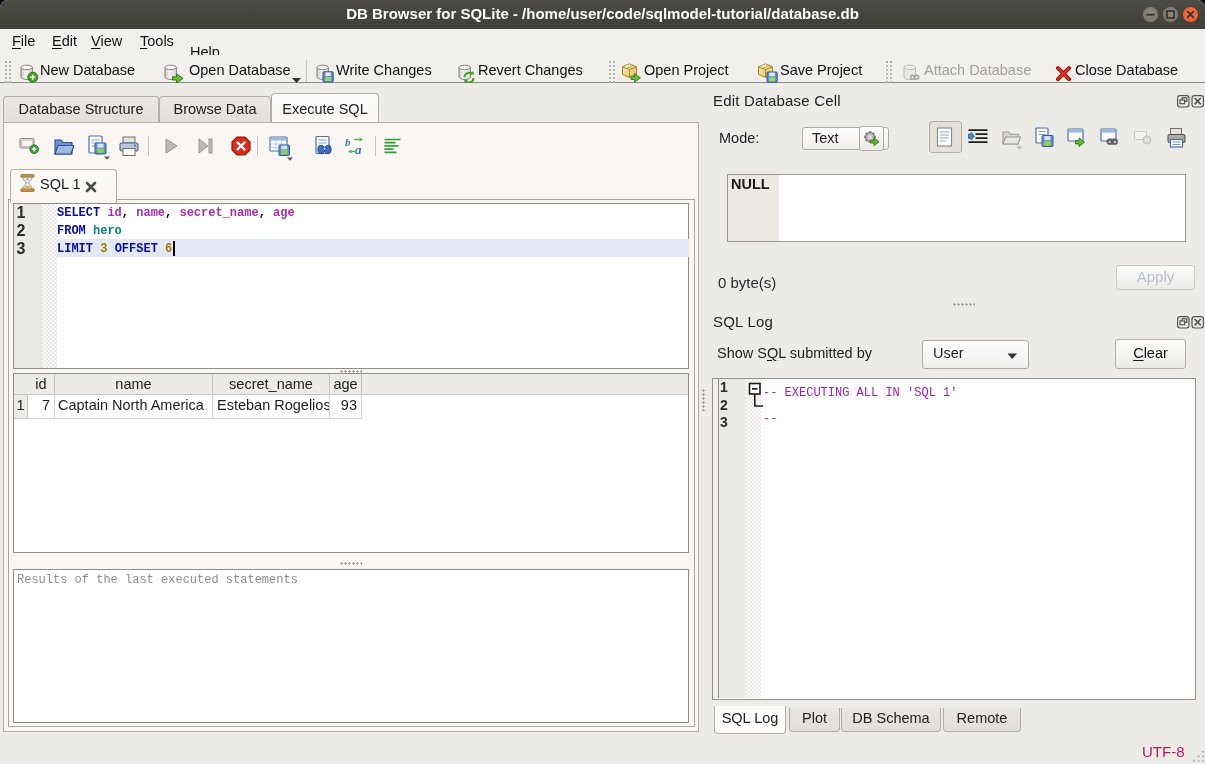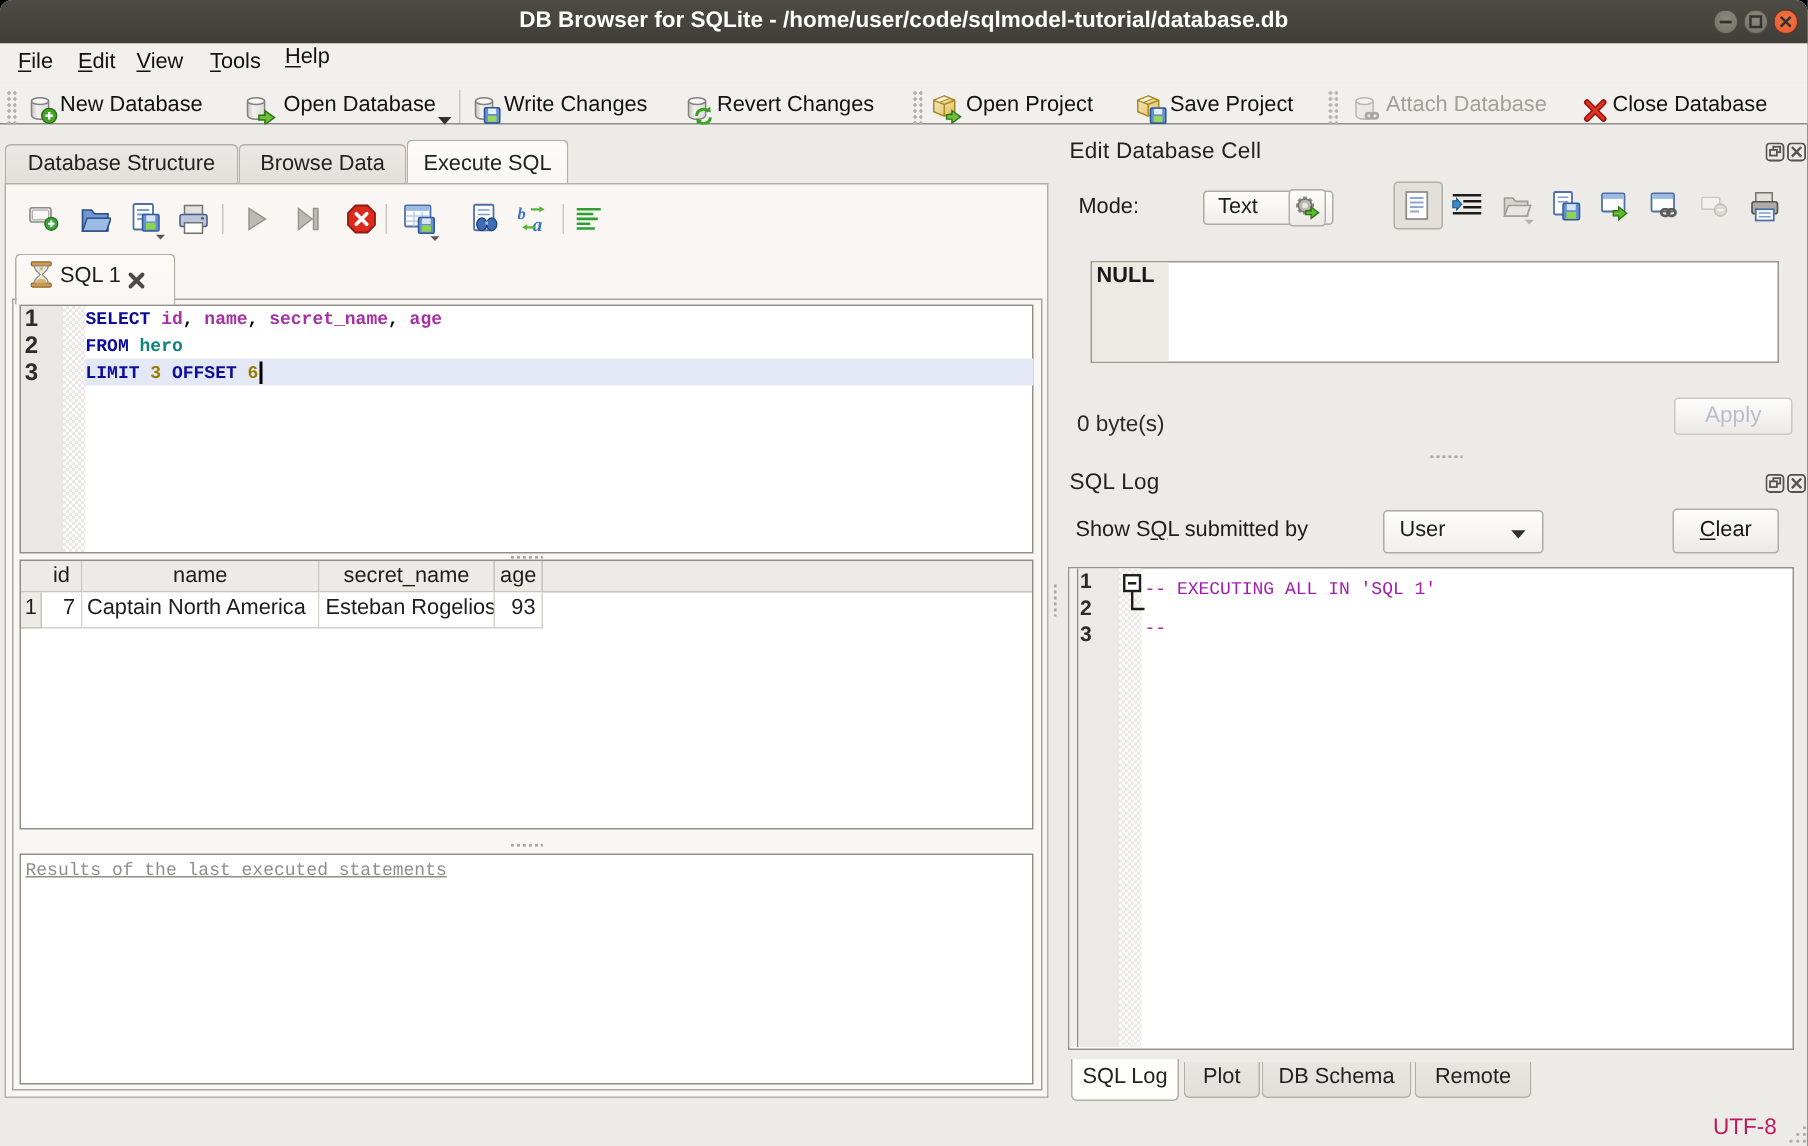--- a/index.html
+++ b/index.html
@@ -77,21 +77,21 @@
 <div class="abs wbtn" style="left:1182px;background:radial-gradient(circle at 8px 6px,#f2724a,#e75b2e);border:1px solid #5a3a28;">
       <svg width="15" height="15">
         <path d="M4.2 4.2 L10.8 10.8 M10.8 4.2 L4.2 10.8" stroke="#33312c" stroke-width="1.7"></path>
       </svg>
     </div>
 <div class="abs" id="menubar"></div>
 <div class="abs menuitem" style="left:12px;top:33px;"><span>F</span>ile</div>
 <div class="abs menuitem" style="left:52px;top:33px;"><span>E</span>dit</div>
 <div class="abs menuitem" style="left:91px;top:33px;text-align:center;"><span>V</span>iew</div>
 <div class="abs menuitem" style="left:140px;top:33px;"><span>T</span>ools</div>
-<div class="abs menuitem" style="left:190px;top:30px;"><span>H</span>elp</div>
+<div class="abs menuitem" style="left:190px;top:44px;"><span>H</span>elp</div>
 <div class="abs" id="toolbar"></div>
 <div class="abs grip" style="left:4px;"></div>
 <div class="abs" id="ic-newdb" style="left:19px;top:64px;">
       <svg width="20" height="19" viewBox="0 0 20 19">
         <path d="M2 3.4 v9.4 c0 1.5 2.5 2.7 5.7 2.7 s5.7 -1.2 5.7 -2.7 V3.4" fill="url(#cylg)" stroke="#83817d" stroke-width="1"></path>
         <ellipse cx="7.7" cy="3.4" rx="5.7" ry="2.2" fill="#f7f6f5" stroke="#83817d" stroke-width="1"></ellipse>
         <circle cx="13.8" cy="13.2" r="5" fill="#43a524" stroke="#2a6d14" stroke-width="0.9"></circle>
         <path d="M13.8 10.7 v5 M11.3 13.2 h5" stroke="#fff" stroke-width="1.6"></path>
       </svg>
     </div>
@@ -302,21 +302,21 @@
 <div class="abs th" style="left:55px;top:374px;width:158px;height:21px;">name</div>
 <div class="abs th" style="left:213px;top:374px;width:117px;height:21px;">secret_name</div>
 <div class="abs th" style="left:330px;top:374px;width:32px;height:21px;">age</div>
 <div class="abs th" style="left:362px;top:374px;width:326px;height:21px;border-right:none;"></div>
 <div class="abs th" style="left:14px;top:395px;width:14px;height:24px;text-align:center;padding-top:2px;">1</div>
 <div class="abs td" style="left:28px;top:395px;width:27px;height:24px;text-align:right;padding-right:4px;padding-top:2px;">7</div>
 <div class="abs td" style="left:55px;top:395px;width:158px;height:24px;padding-left:3px;padding-top:2px;">Captain North America</div>
 <div class="abs td" style="left:213px;top:395px;width:117px;height:24px;padding-left:4px;padding-top:2px;">Esteban Rogelios</div>
 <div class="abs td" style="left:330px;top:395px;width:32px;height:24px;text-align:right;padding-right:4px;padding-top:2px;">93</div>
 <div class="abs" id="resframe"></div>
-<div class="abs mono" style="left:17px;top:573px;color:#8f8e8c;z-index:3;text-decoration:underline;">Results of the last executed statements</div>
+<div class="abs mono" style="left:17px;top:573px;color:#8f8e8c;z-index:3;">Results of the last executed statements</div>
 <div class="abs docktitle" style="left:713px;top:91.5px;font-size:15px;letter-spacing:0.2px;">Edit Database Cell</div>
 <div class="abs" style="left:1177px;top:95px;">
       <svg width="27" height="13" viewBox="0 0 27 13">
         <g fill="none" stroke="#55534e" stroke-width="1.2">
           <rect x="0.6" y="0.6" width="11.4" height="11.4" rx="2.4"></rect>
           <rect x="15" y="0.6" width="11.4" height="11.4" rx="2.4"></rect>
           <rect x="5.2" y="2.8" width="4.6" height="3.6"></rect>
           <rect x="3" y="4.9" width="4.6" height="3.8" fill="#edebe8"></rect>
           <path d="M17.6 3 l6.2 6.4 M23.8 3 l-6.2 6.4" stroke-width="1.6"></path>
         </g>

